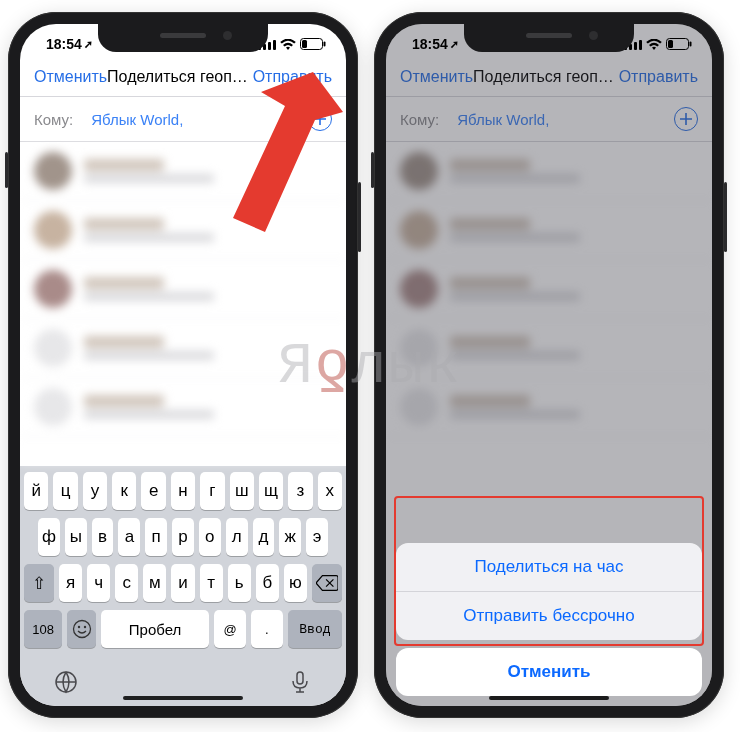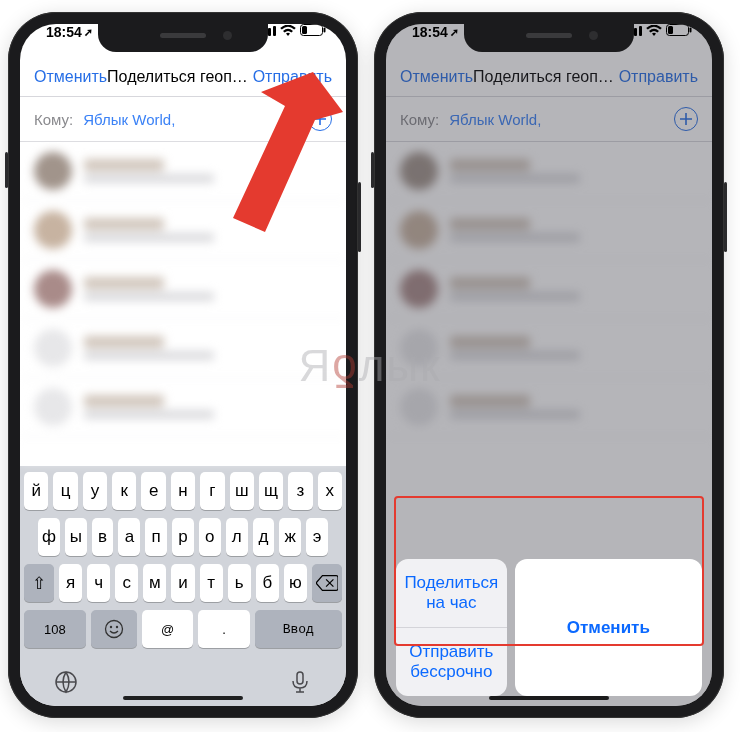--- a/index.html
+++ b/index.html
@@ -68,21 +68,21 @@
     content: "";
     position: absolute;
     top: 7px; right: 36px;
     width: 9px; height: 9px;
     background: #2e2e30;
     border-radius: 50%;
   }
   .statusbar {
     height: 40px;
     display: flex;
-    align-items: flex-start;
+    align-items: center;
     justify-content: space-between;
     padding: 0 20px 0 26px;
     font-size: 14px;
     font-weight: 600;
     position: relative;
     z-index: 40;
   }
   .sb-right { display: flex; align-items: center; gap: 4px; }
   .sb-right svg { display: block; }
 
@@ -105,21 +105,21 @@
   .navbar button {
     background: none; border: none;
     color: #266ee6;
     font-size: 16px;
     padding: 0;
   }
 
   .tobar {
     display: flex;
     align-items: center;
-    gap: 10px;
+    gap: 18px;
     padding: 10px 14px;
     border-bottom: 0.5px solid #d7d7dc;
     font-size: 15px;
   }
   .tobar .label { color: #8a8a8e; }
   .tobar .recipient { color: #3b82f6; }
   .tobar .spacer { flex: 1; }
   .addcontact {
     width: 24px; height: 24px;
     border: 1.6px solid #266ee6;
@@ -212,21 +212,21 @@
     background: rgba(60,60,70,0.38);
     z-index: 5;
   }
   .right .navbar, .right .tobar { position: relative; z-index: 1; }
   .right .contacts { filter: blur(5px); }
 
   .sheet {
     position: absolute;
     left: 10px; right: 10px; bottom: 10px;
     z-index: 20;
-    display: flex; flex-direction: row; gap: 8px;
+    display: flex; flex-direction: column; gap: 8px;
   }
   .sheet-group {
     background: #f5f5f7ee;
     backdrop-filter: blur(6px);
     border-radius: 12px;
     overflow: hidden;
   }
   .sheet-btn {
     display: block;
     width: 100%;
@@ -262,24 +262,24 @@
   .arrow {
     position: absolute;
     z-index: 80;
     pointer-events: none;
   }
 
   .watermark {
     position: absolute;
     top: 50%; left: 50%;
     transform: translate(-50%, -50%);
-    font-size: 44px;
+    font-size: 58px;
     letter-spacing: 2px;
     color: rgba(170,170,175,0.45);
-    font-family: Liberation Sans, sans-serif;
+    font-family: Liberation Mono, monospace;
     z-index: 200;
     pointer-events: none;
     user-select: none;
     white-space: nowrap;
   }
   .watermark .accent { color: rgba(180,60,50,0.45); position: relative; bottom: 2px; }
 </style>
 </head>
 <body>
 
@@ -414,20 +414,21 @@
         <div class="krow r4">
           <span class="key num">108</span>
           <span class="key emoji">
             <svg width="20" height="20" viewBox="0 0 20 20">
                 <circle cx="10" cy="10" r="8.5" fill="none" stroke="#333" stroke-width="1.3"></circle>
                 <circle cx="7" cy="8" r="1.2" fill="#333"></circle>
                 <circle cx="13" cy="8" r="1.2" fill="#333"></circle>
                 <path d="M6 12 Q10 16 14 12" fill="none" stroke="#333" stroke-width="1.3"></path>
               </svg>
           </span>
+          <span class="key space">Пробел</span>
           <span class="key at">@</span>
           <span class="key dot">.</span>
           <span class="key enter">Ввод</span>
         </div>
         <div class="kbottom">
           <svg viewBox="0 0 24 24">
               <circle cx="12" cy="12" r="10" fill="none" stroke="#4a4a4e" stroke-width="1.5"></circle>
               <path d="M2 12 H22 M12 2 Q18 12 12 22 Q6 12 12 2" fill="none" stroke="#4a4a4e" stroke-width="1.5"></path>
             </svg>
           <svg viewBox="0 0 24 24">

